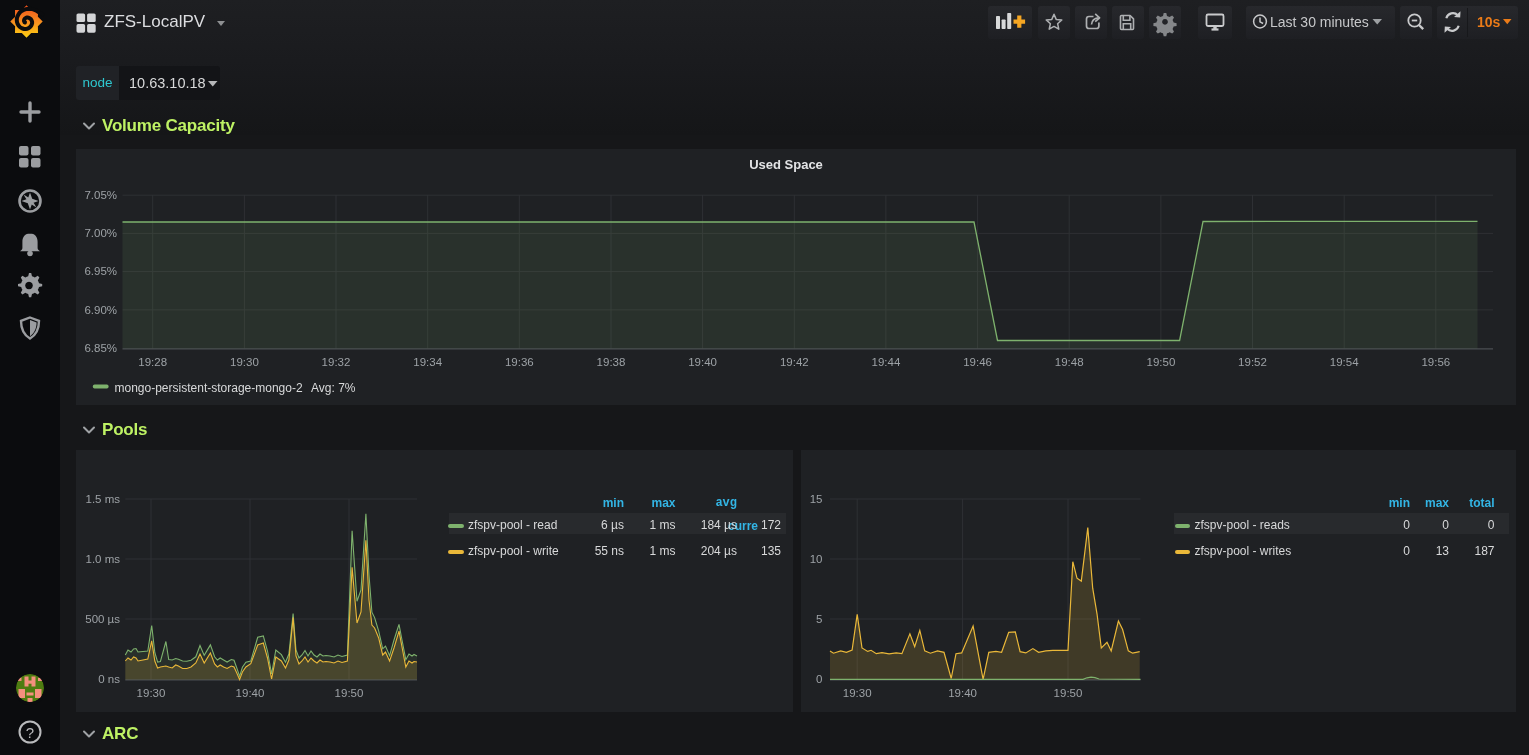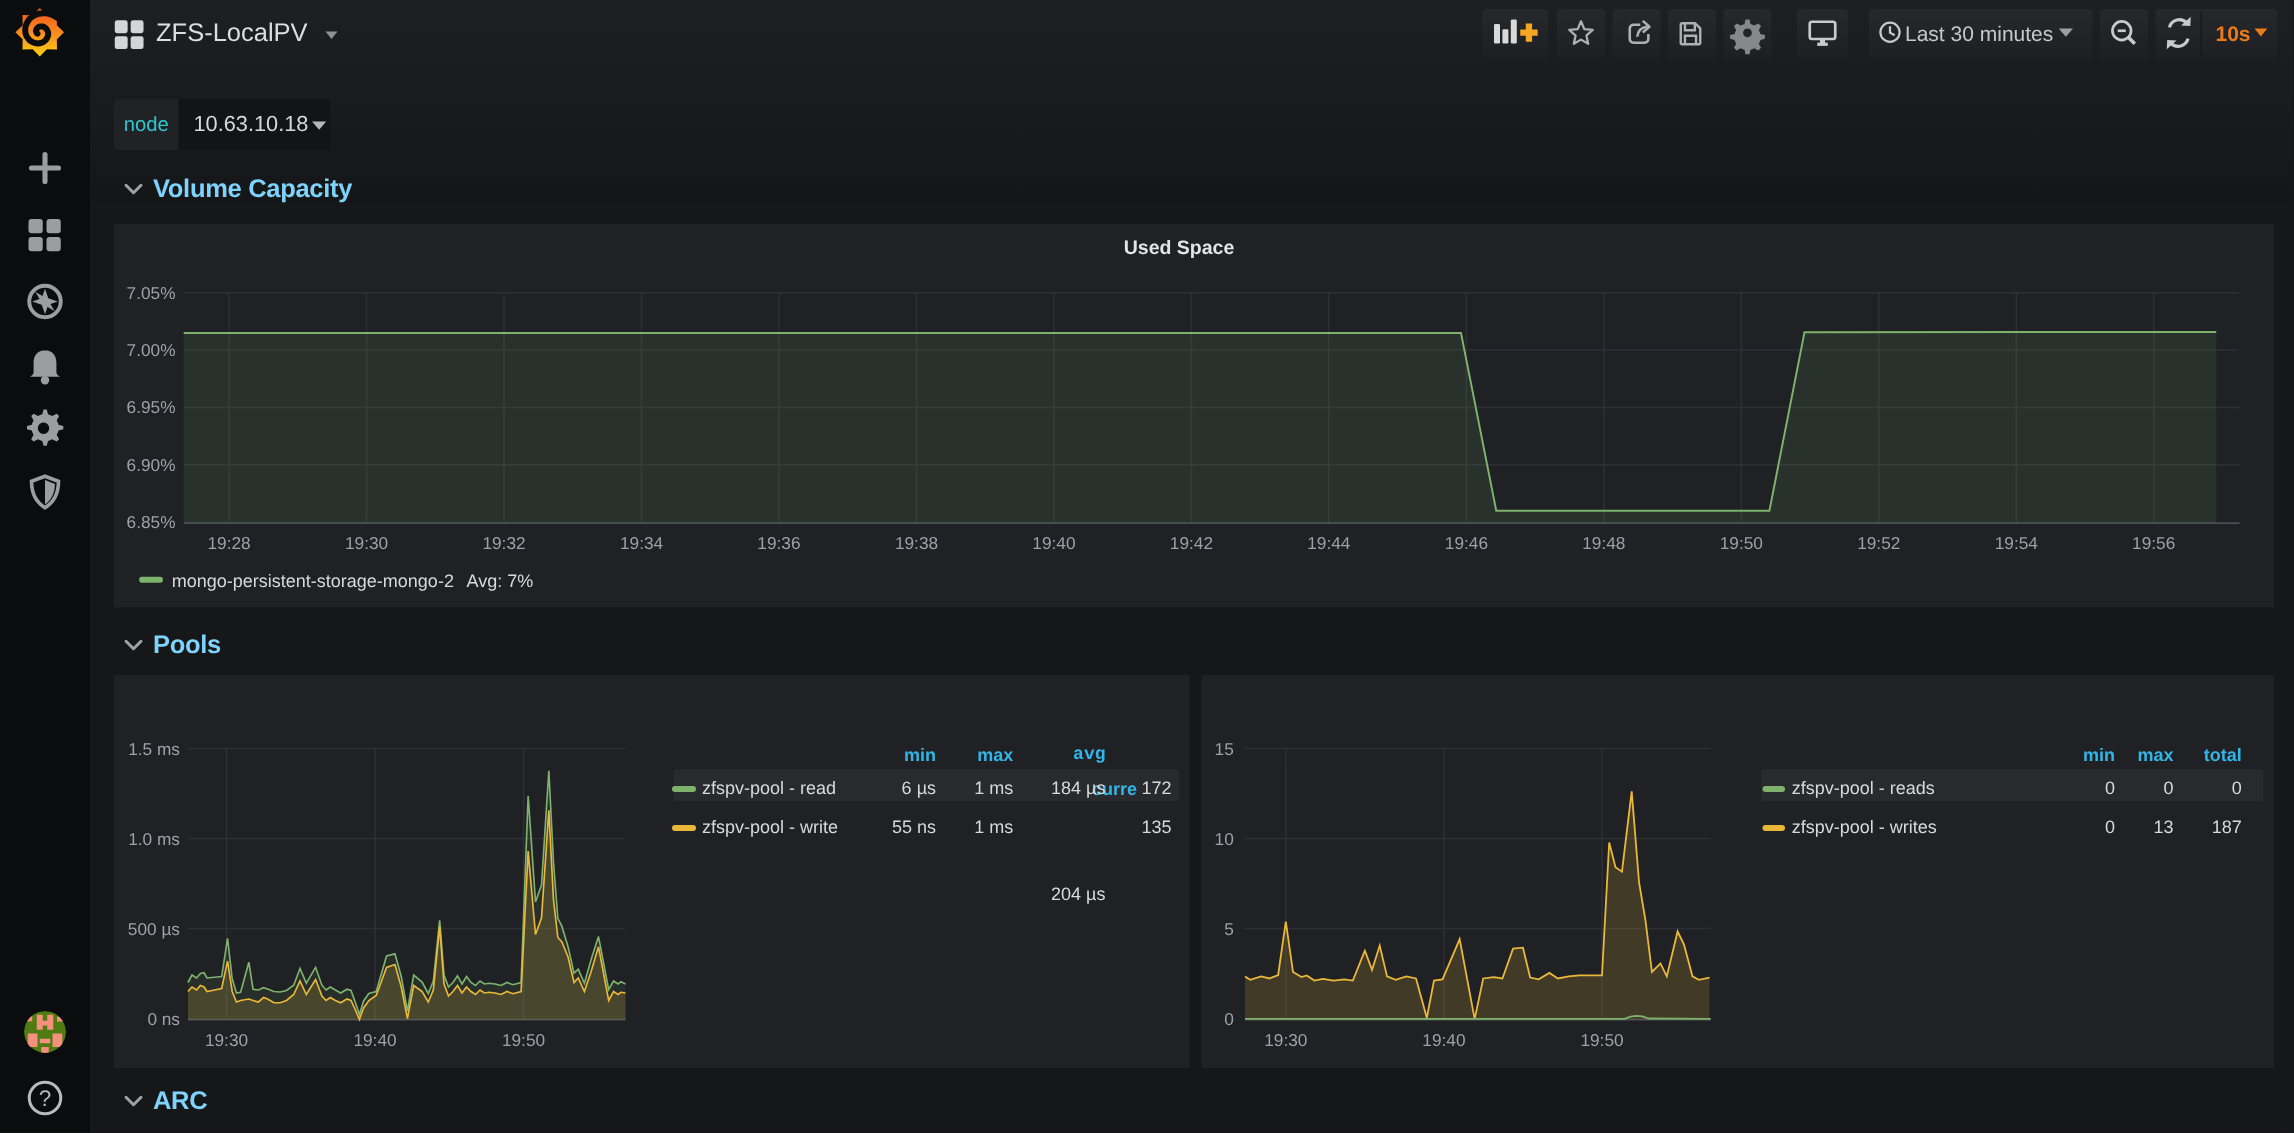--- a/index.html
+++ b/index.html
@@ -12,21 +12,21 @@
   
   #sidebar { left:0; top:0; width:60px; height:755px; background:#0b0c0e; z-index:5; }
   
   .navbtn { position:absolute; top:6px; height:33px; border-radius:3px;
     background:linear-gradient(180deg,#27282c,#1e1f23); }
   
   .panel { position:absolute; background:#1f2124; }
   .ptitle { position:absolute; width:100%; text-align:center; color:#e3e4e6;
     font-size:13px; font-weight:700; }
   
-  .sect { position:absolute; color:#7dd3fc; font-size:17px; font-weight:600; letter-spacing:-0.2px; }
+  .sect { position:absolute; color:#bef264; font-size:17px; font-weight:600; letter-spacing:-0.2px; }
   
   .lt { position:absolute; left:0; top:0; width:1529px; height:755px; font-size:12px; color:#d8d9da; }
   .lt .hdr { color:#33b5e5; font-weight:700; }
   .lt span { position:absolute; white-space:nowrap;text-align:center; }
 </style>
 </head>
 <body>
 <div id="page">
   <div id="headergrad" class="abs"></div>
   <div id="sidebar" class="abs">
@@ -281,21 +281,21 @@
     <span style="left:448px; top:524px; width:15.5px; height:4.2px; background:#7eb26d; border-radius:2px;"></span>
     <span style="left:468px; top:517.5px;">zfspv-pool - read</span>
     <span style="right:905px; top:517.5px;">6 µs</span>
     <span style="right:853.5px; top:517.5px;">1 ms</span>
     <span style="right:792px; top:517.5px;">184 µs</span>
     <span style="right:748px; top:517.5px;">172</span>
     <span style="left:448px; top:550.3px; width:15.5px; height:4.2px; background:#eab839; border-radius:2px;"></span>
     <span style="left:468px; top:543.7px;">zfspv-pool - write</span>
     <span style="right:905px; top:543.7px;">55 ns</span>
     <span style="right:853.5px; top:543.7px;">1 ms</span>
-    <span style="right:792px; top:543.7px;margin-top:45px;">204 µs</span>
+    <span style="right:792px; top:543.7px;">204 µs</span>
     <span style="right:748px; top:543.7px;margin-left:32px;">135</span>
   </div>
   <div class="lt">
     <div class="abs" style="left:1174px; top:512.5px; width:335px; height:21px; background:rgba(255,255,255,0.045);"></div>
     <span class="hdr" style="right:119px; top:495.5px;">min</span>
     <span class="hdr" style="right:80px; top:495.5px;">max</span>
     <span class="hdr" style="right:34.5px; top:495.5px;">total</span>
     <span style="left:1174.5px; top:524px; width:15.5px; height:4.2px; background:#7eb26d; border-radius:2px;"></span>
     <span style="left:1194.5px; top:517.5px;">zfspv-pool - reads</span>
     <span style="right:119px; top:517.5px;">0</span>

